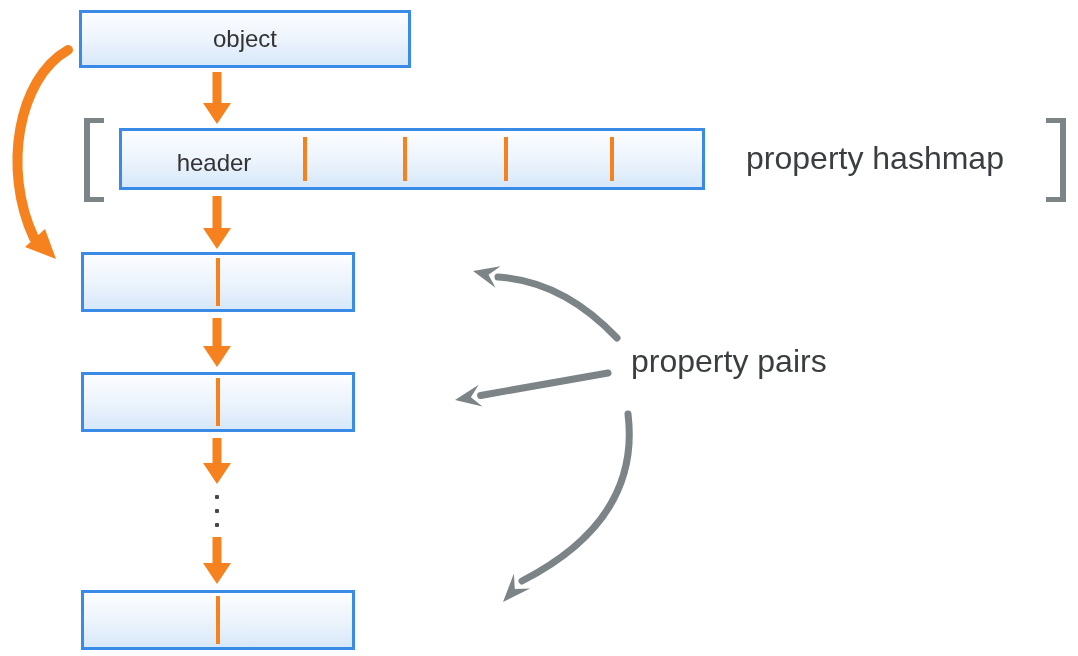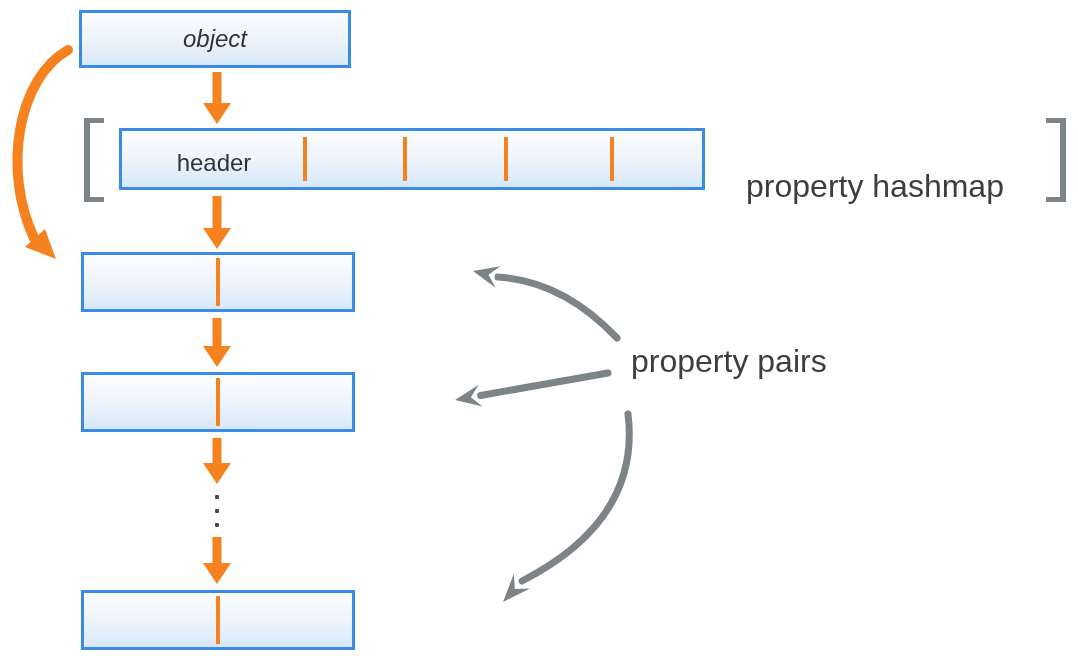--- a/index.html
+++ b/index.html
@@ -14,35 +14,35 @@
     position:absolute;
     box-sizing:border-box;
     border:3px solid #3A8BE8;
     background:linear-gradient(180deg,#FCFDFF 0%,#EDF4FC 50%,#D7E8F9 100%);
   }
   .node-label{
     position:absolute;inset:0;
     display:flex;align-items:center;justify-content:center;
     font-size:24px;color:#333333;
   }
-  .object-box{left:79px;top:10px;width:272px;height:58px;font-style:italic;}
+  .object-box{left:79px;top:10px;width:332px;height:58px;}
   .header-box{left:119px;top:128px;width:586px;height:62px;}
   .header-label{position:absolute;left:0;top:4px;width:184px;height:100%;
     display:flex;align-items:center;justify-content:center;
     font-size:24px;color:#333333;}
   .tick{position:absolute;top:6px;bottom:6px;width:4px;background:#F5821F;}
   .tick1{left:181px;} .tick2{left:281px;} .tick3{left:382px;} .tick4{left:488px;}
   .pair-box{left:81px;width:274px;height:60px;}
   .pair1{top:252px;} .pair2{top:372px;} .pair3{top:590px;}
   .pair-divider{position:absolute;left:calc(50% - 2px);top:3px;bottom:3px;width:4px;background:#F5821F;}
   .bracket{position:absolute;box-sizing:border-box;width:20px;height:84px;top:118px;}
   .bracket-left{left:84px;border-left:6px solid #7C8488;border-top:5px solid #7C8488;border-bottom:5px solid #7C8488;}
   .bracket-right{left:1046px;border-right:6px solid #7C8488;border-top:5px solid #7C8488;border-bottom:5px solid #7C8488;}
   .caption{position:absolute;font-size:32px;color:#3B3E40;white-space:nowrap;}
-  .caption-hashmap{left:705px;top:140px;width:340px;text-align:center;margin-top:28px;}
+  .caption-hashmap{left:705px;top:140px;width:340px;text-align:center;}
   .caption-pairs{left:631px;top:343px;text-align:center;}
   .dot{position:absolute;left:215px;width:4px;height:4px;background:#47494B;border-radius:1px;}
   .dot1{top:495px;} .dot2{top:509px;} .dot3{top:523px;}
   .arrow-layer{position:absolute;left:0;top:0;pointer-events:none;}
 </style>
 </head>
 <body>
 
 <div class="canvas">
 

